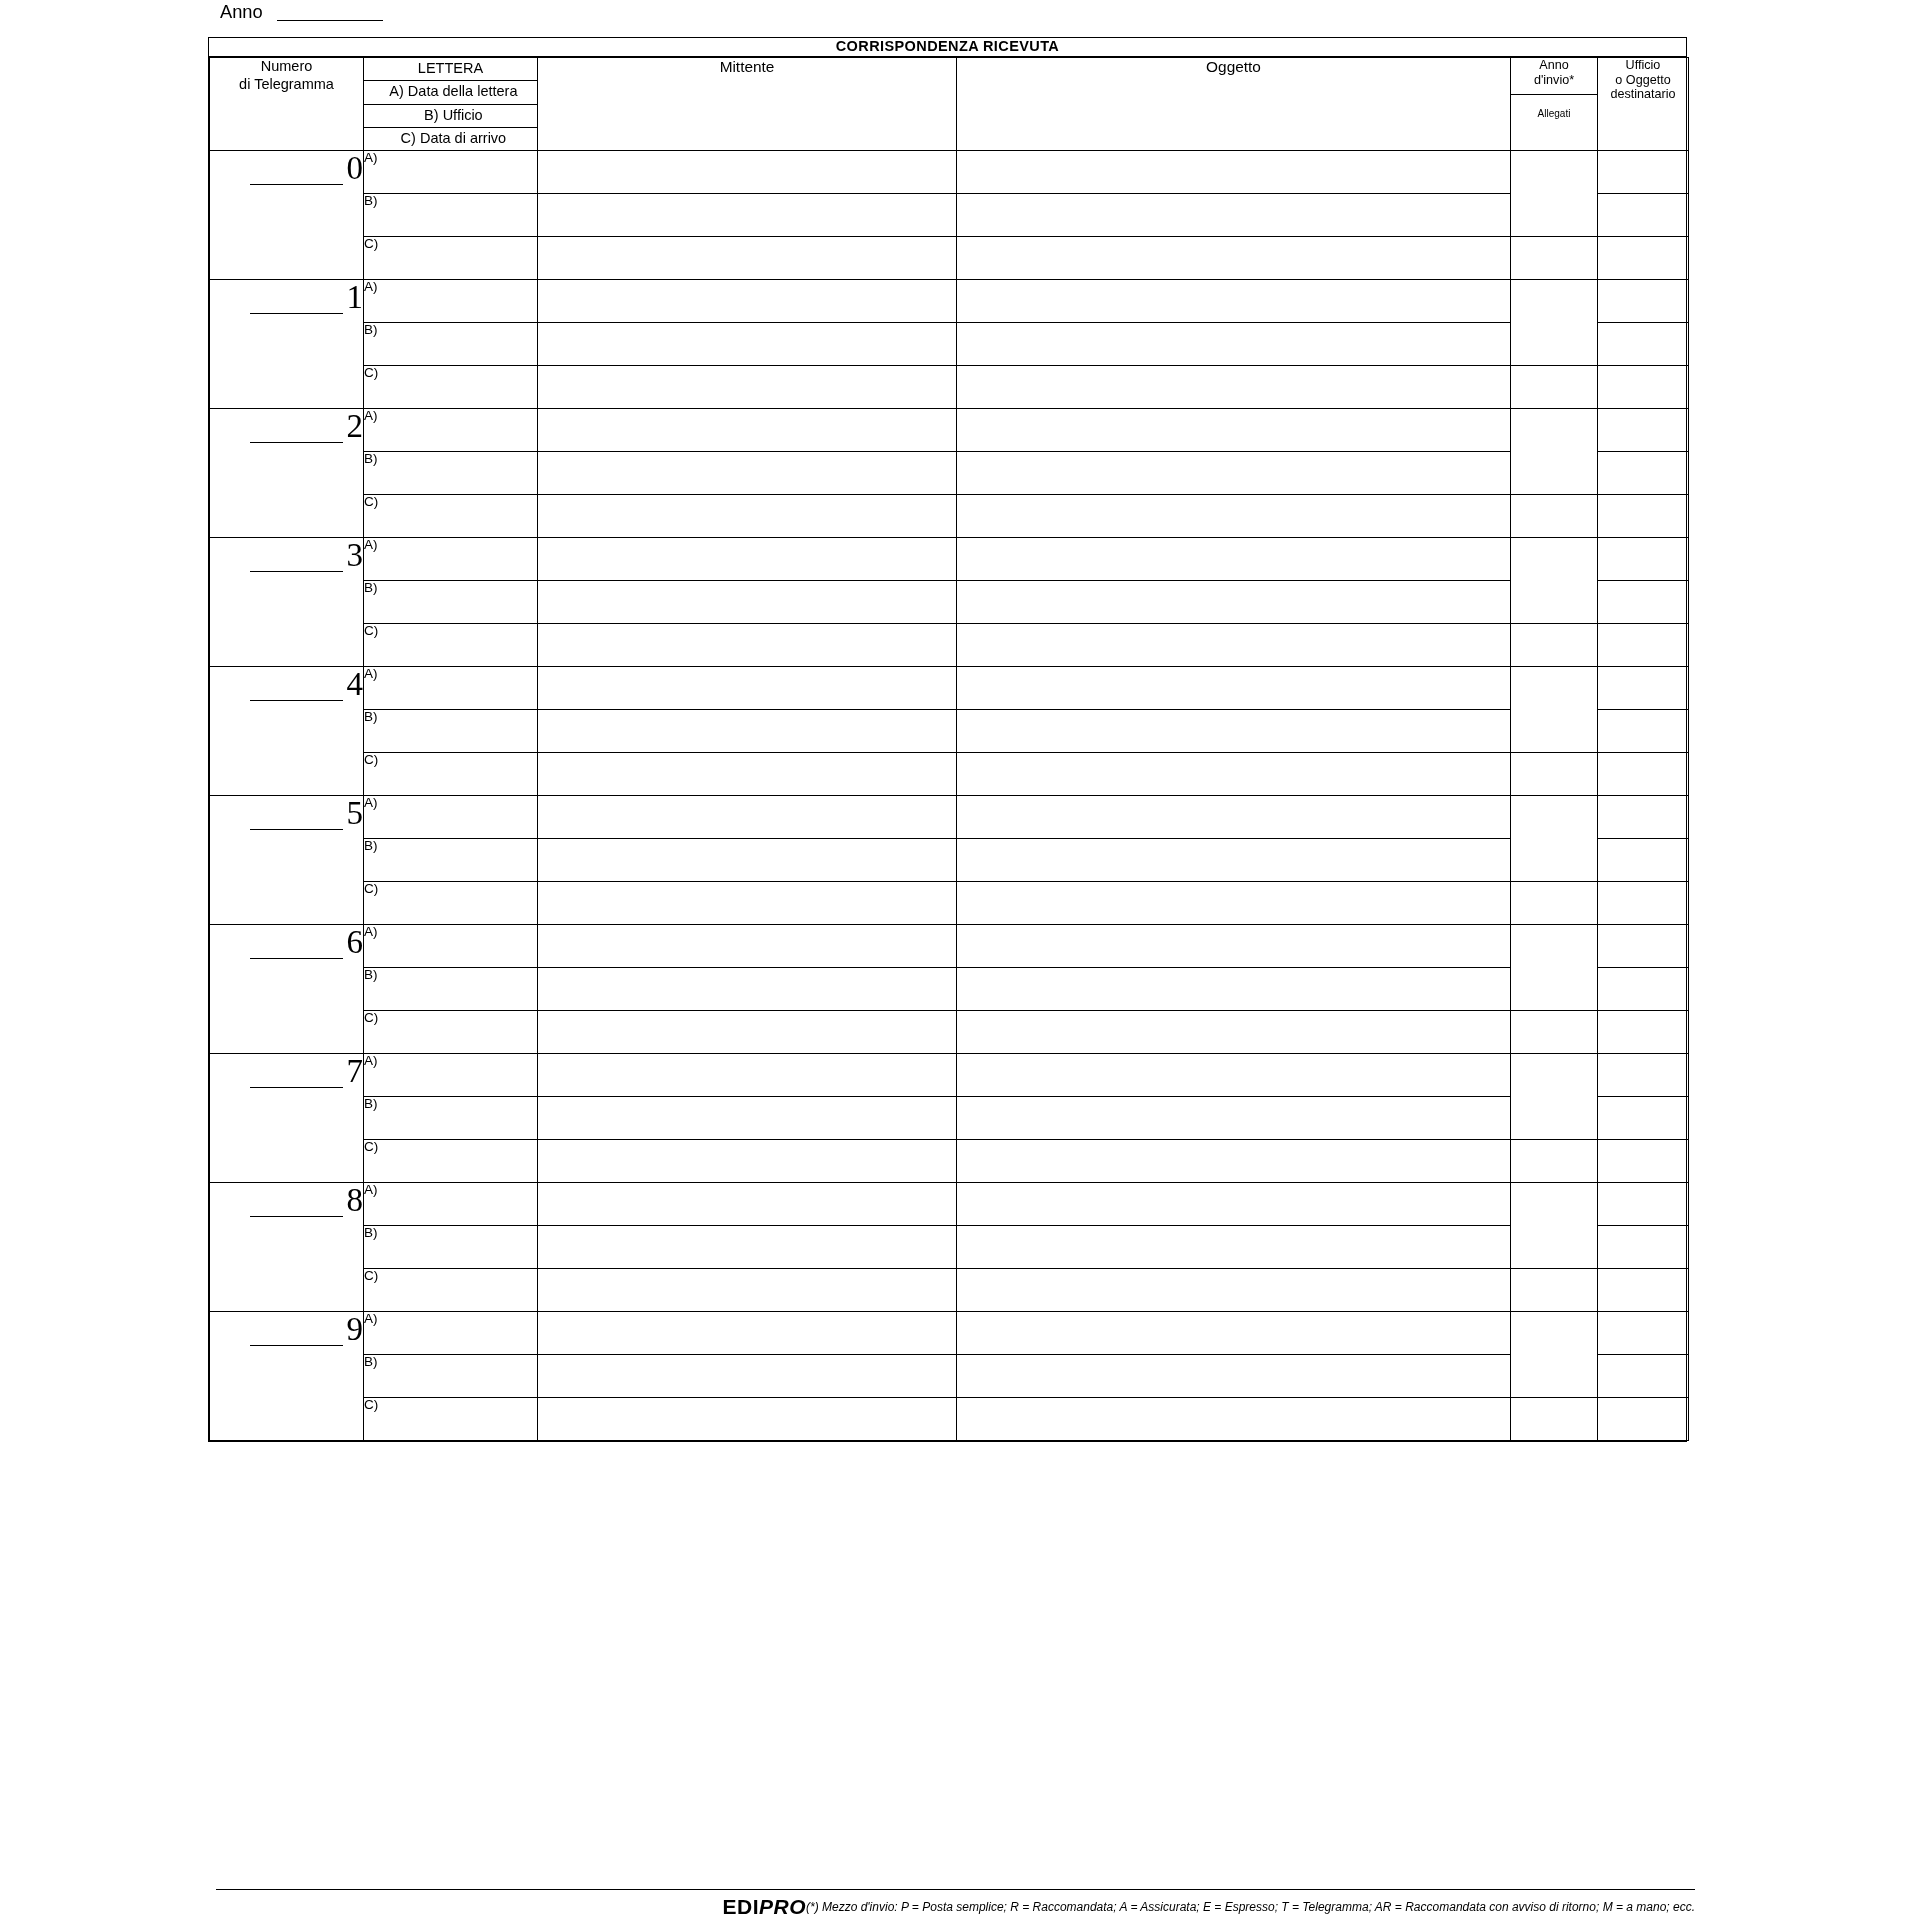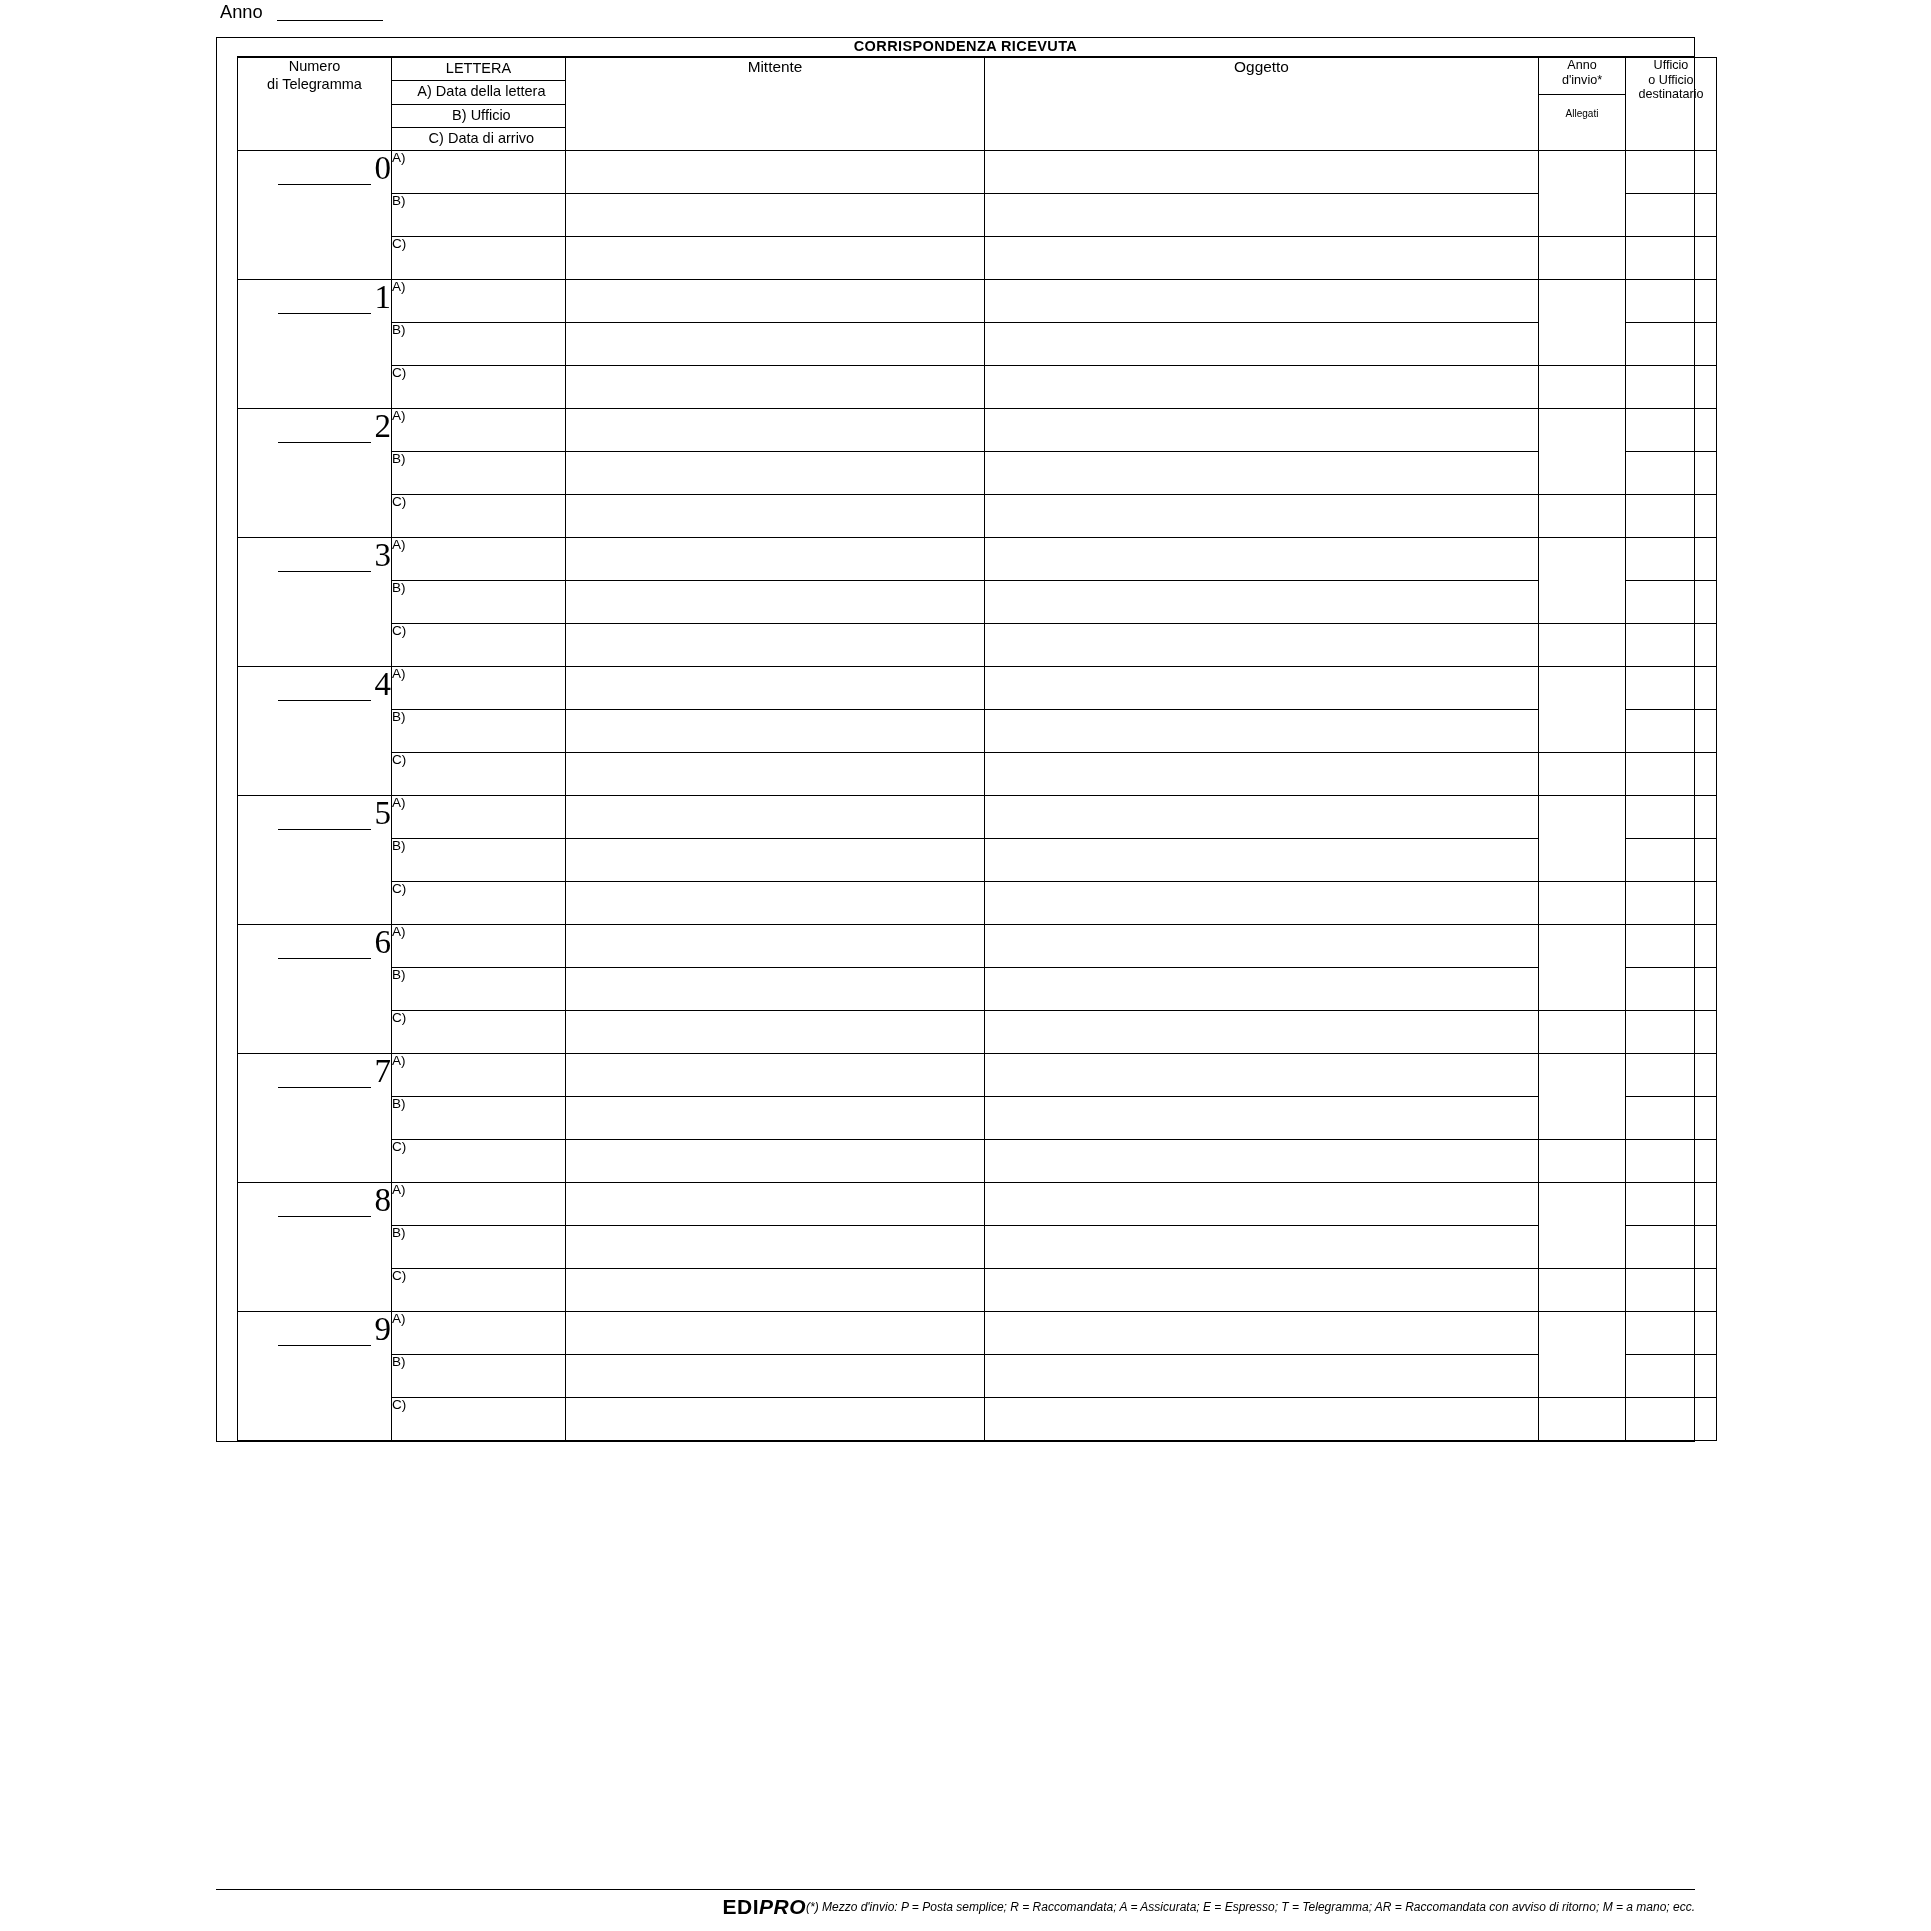--- a/index.html
+++ b/index.html
@@ -36,26 +36,25 @@
   .year-rule {
     display: inline-block;
     width: 106px;
     border-bottom: 1.4px solid #000;
     height: 14.5px;
   }
 
   
   .table-wrap {
     position: absolute;
-    left: 216px;
+    left: 208px;
     top: 37px;
     width: 1479px;
     border: 1.4px solid #000;
     box-sizing: border-box;
-    padding-left: 20px;
   }
 
   .banner {
     border-bottom: 1.4px solid #000;
     text-align: center;
     font-size: 14.5px;
     font-weight: bold;
     letter-spacing: 0.4px;
     padding: 1.9px 0 2.9px 0;
     line-height: 13.5px;
@@ -237,21 +236,21 @@
           <th class="h-mid" rowspan="4">Oggetto</th>
           <th class="h-mezzo" rowspan="4">
             <div class="mezzo-top">
               <div>Anno</div>
               <div>d'invio*</div>
             </div>
             <div class="mezzo-bottom">Allegati</div>
           </th>
           <th class="h-uff" rowspan="4">
             <div>Ufficio</div>
-            <div>o Ufficio</div>
+            <div>o Oggetto</div>
             <div>destinatario</div>
           </th>
         </tr>
       </thead>
 
       <tbody id="reg-body">
           <tr>
             <td rowspan="3" class="prot-cell">
               <div class="prot-inner">
                 <span class="prot-rule"></span>

